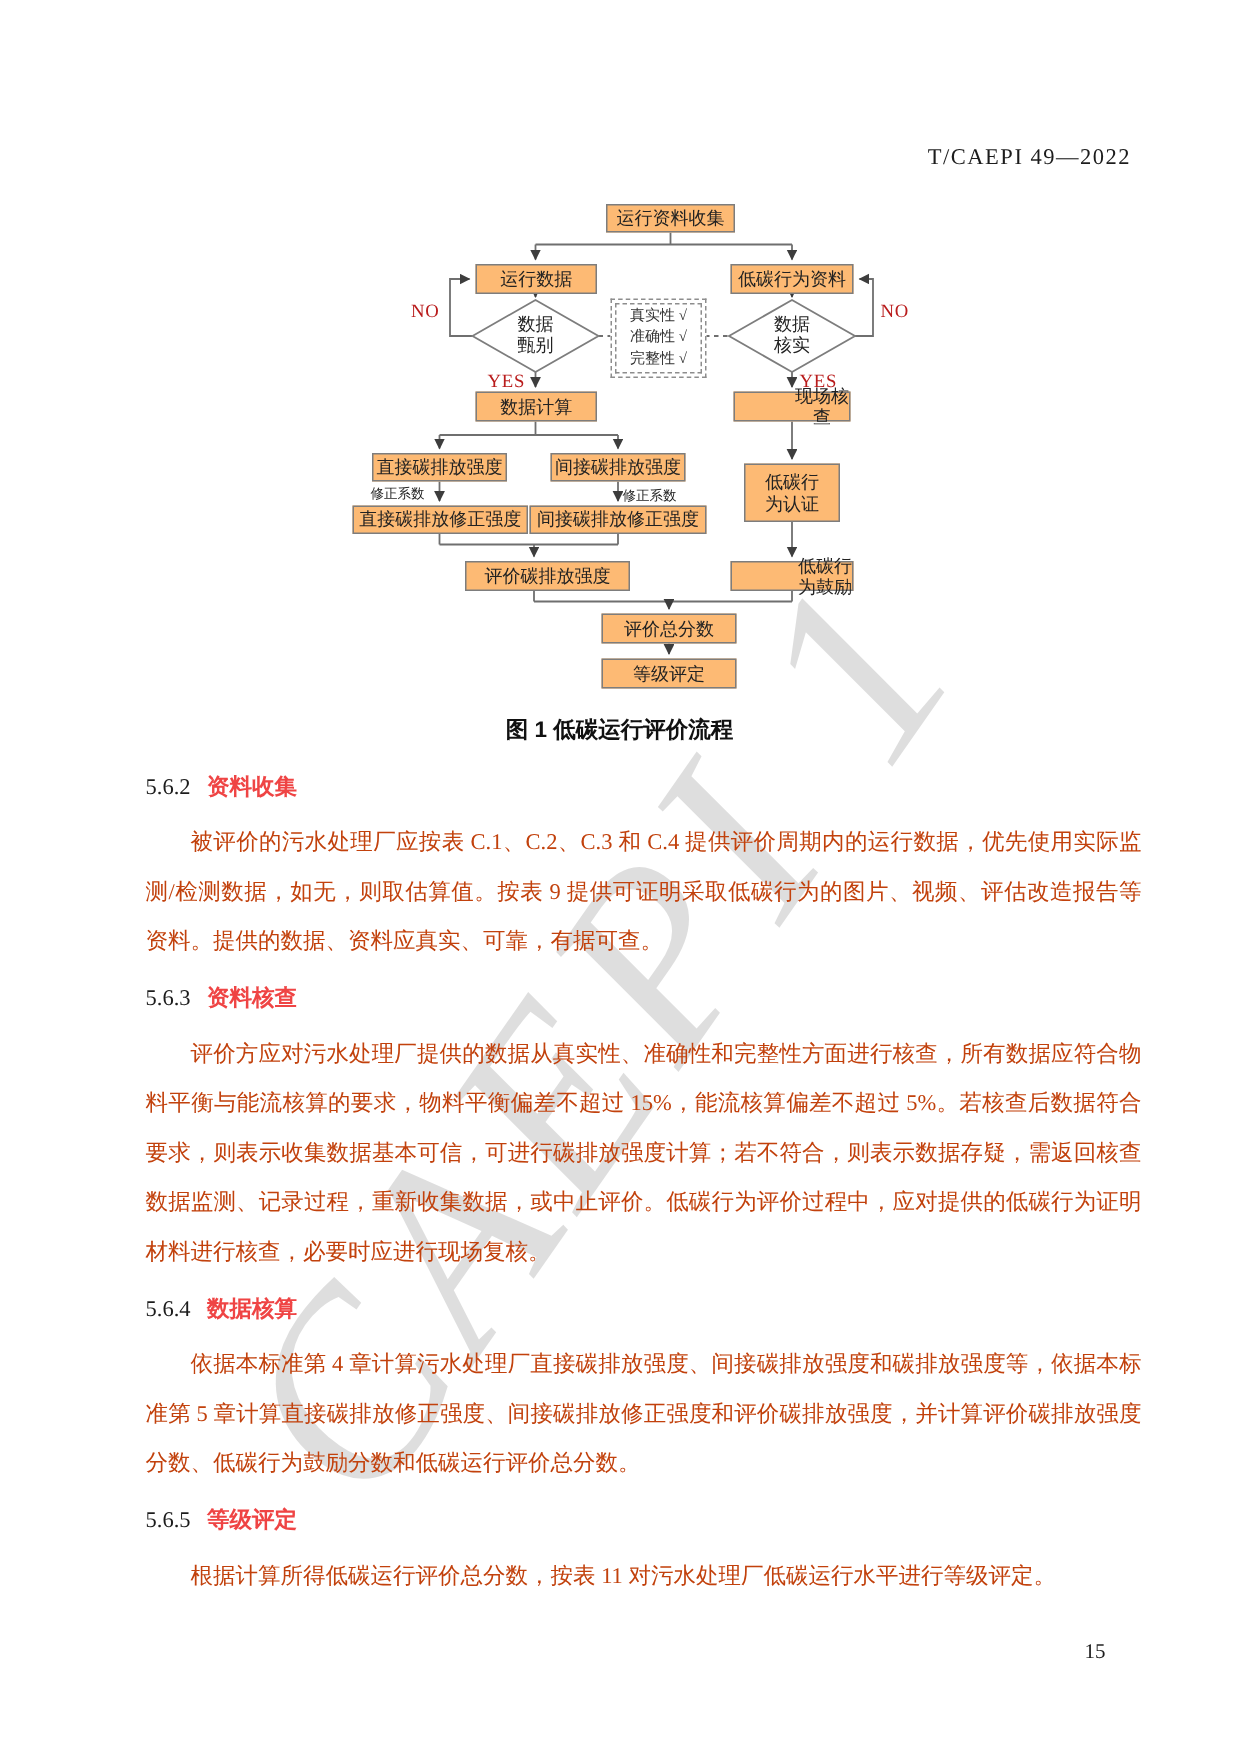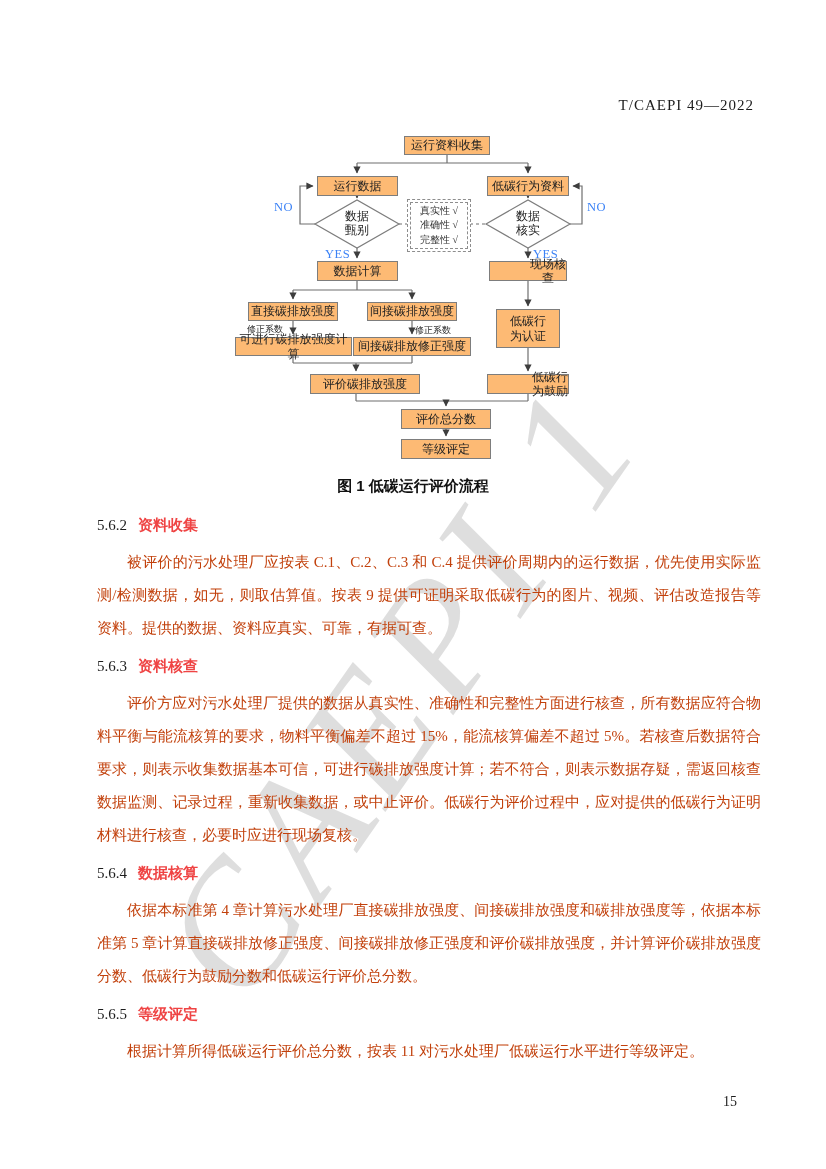--- a/index.html
+++ b/index.html
@@ -29,21 +29,21 @@
   .fc .dashed-outer{
     position:absolute;box-sizing:border-box;border:1px dashed #8d8d8d;background:#fff;
     padding:2px;
   }
   .fc .dashed-inner{
     box-sizing:border-box;border:1px dashed #8d8d8d;width:100%;height:100%;
     display:flex;align-items:center;justify-content:center;text-align:center;
     font-size:10px;line-height:1.45;color:#333;white-space:pre-line;
   }
   .fc .dlabel{position:absolute;font-size:12px;line-height:1.15;text-align:center;color:#222;white-space:pre-line;z-index:3;}
-  .fc .elabel{position:absolute;font-size:12.5px;color:#3b82f6;letter-spacing:0.5px;}
+  .fc .elabel{position:absolute;font-size:12.5px;color:#b91c1c;letter-spacing:0.5px;}
   .fc .coef{position:absolute;font-size:9px;color:#222;}
   
   .fig-caption{
     position:absolute;left:0;top:477px;width:826px;text-align:center;z-index:1;
     font-size:15px;font-weight:bold;font-family:"Liberation Sans","DejaVu Sans",sans-serif;color:#111;
   }
   
   .content{position:absolute;left:97px;top:506px;width:664px;z-index:1;}
   .content h3{margin:6px 0 8px;font-size:15px;line-height:26px;font-weight:normal;}
   .content h3 .num{font-family:"Liberation Serif","DejaVu Serif",serif;margin-right:11px;}
@@ -126,21 +126,21 @@
 
   <div class="box" style="left:87px;top:131px;width:81px;height:20px;">数据计算</div>
   <div class="box" style="left:259px;top:131px;width:78px;height:20px;padding-left:40px;">现场核查</div>
 
   <div class="box" style="left:18px;top:172px;width:90px;height:19px;">直接碳排放强度</div>
   <div class="box" style="left:137px;top:172px;width:90px;height:19px;">间接碳排放强度</div>
 
   <div class="coef" style="left:17px;top:193px;">修正系数</div>
   <div class="coef" style="left:185px;top:194px;">修正系数</div>
 
-  <div class="box" style="left:5px;top:207px;width:117px;height:19px;">可进行碳排放强度计算</div>
+  <div class="box" style="left:5px;top:207px;width:117px;height:19px;">直接碳排放修正强度</div>
   <div class="box" style="left:123px;top:207px;width:118px;height:19px;">间接碳排放修正强度</div>
 
   <div class="box" style="left:80px;top:244px;width:110px;height:20px;">评价碳排放强度</div>
   <div class="box" style="left:266px;top:179px;width:64px;height:39px;">低碳行
 为认证</div>
   <div class="box" style="left:257px;top:244px;width:82px;height:20px;padding-left:44px;">低碳行为鼓励</div>
 
   <div class="box" style="left:171px;top:279px;width:90px;height:20px;">评价总分数</div>
   <div class="box" style="left:171px;top:309px;width:90px;height:20px;">等级评定</div>
 </div>

